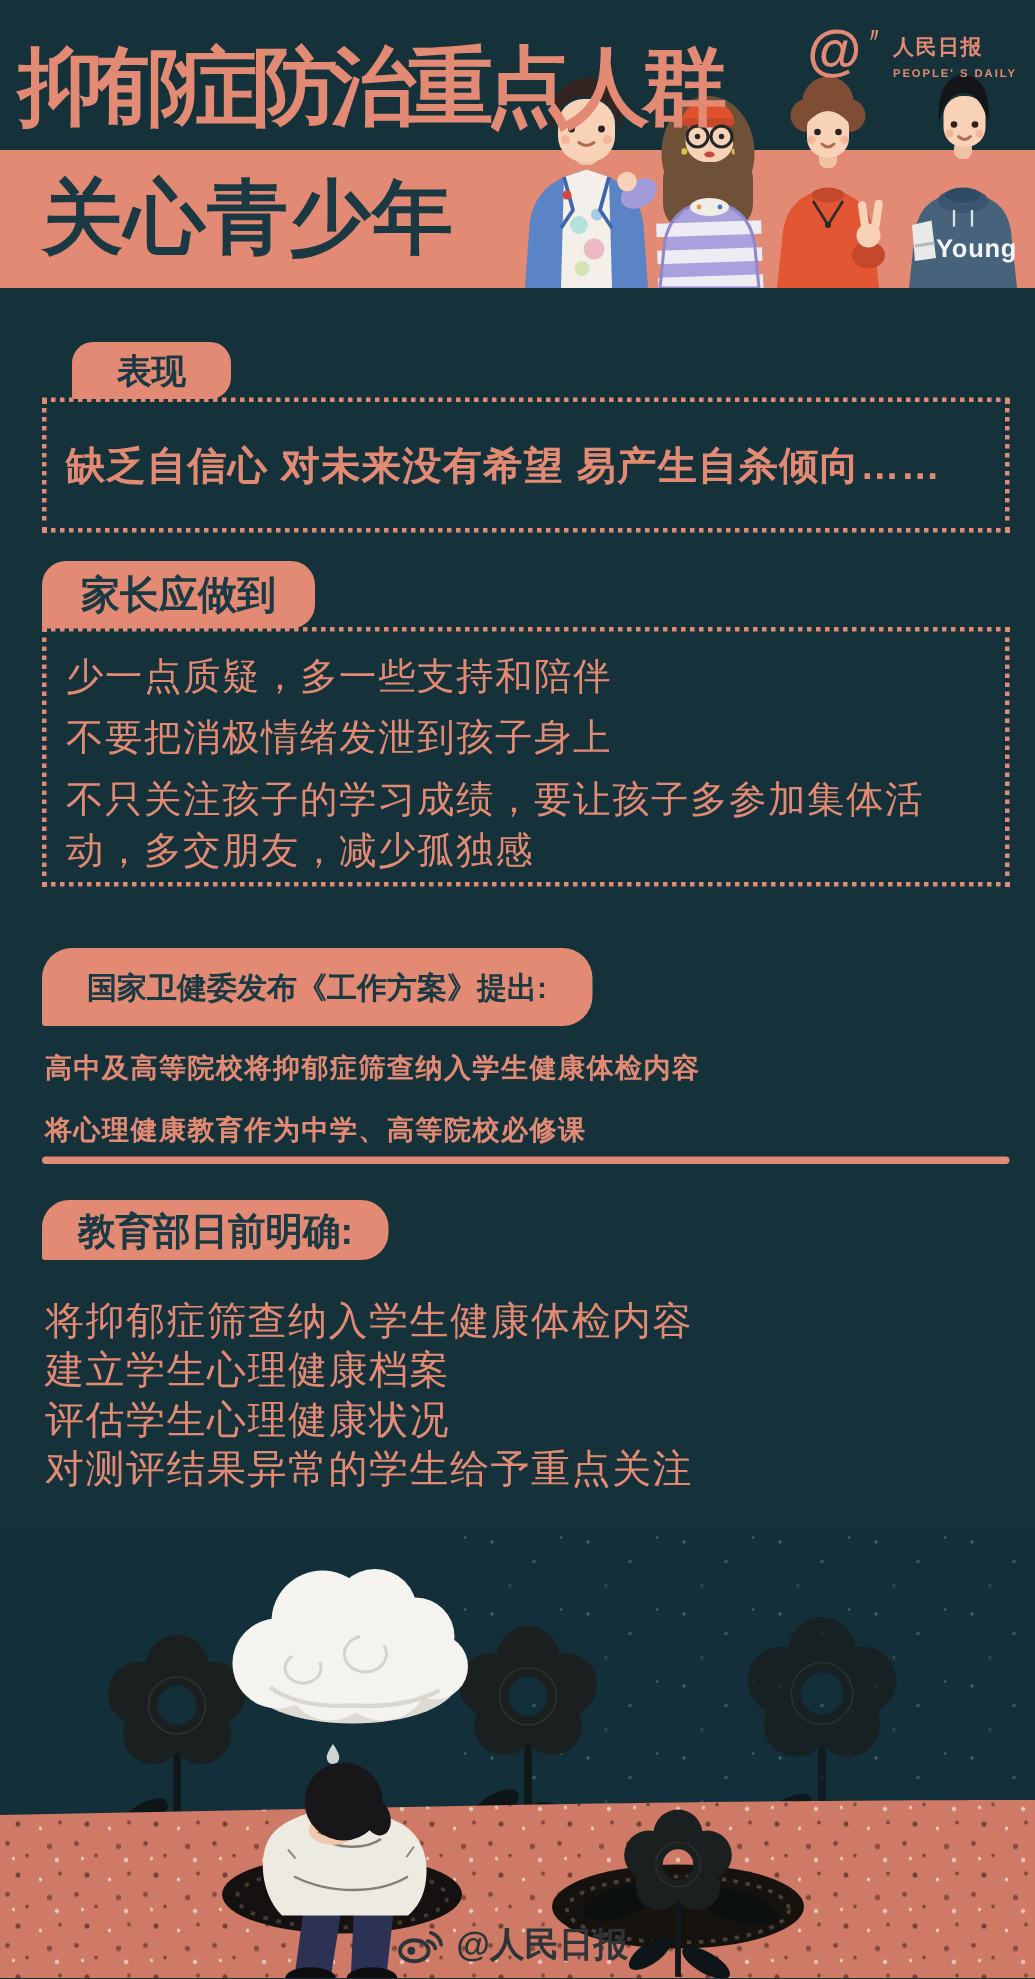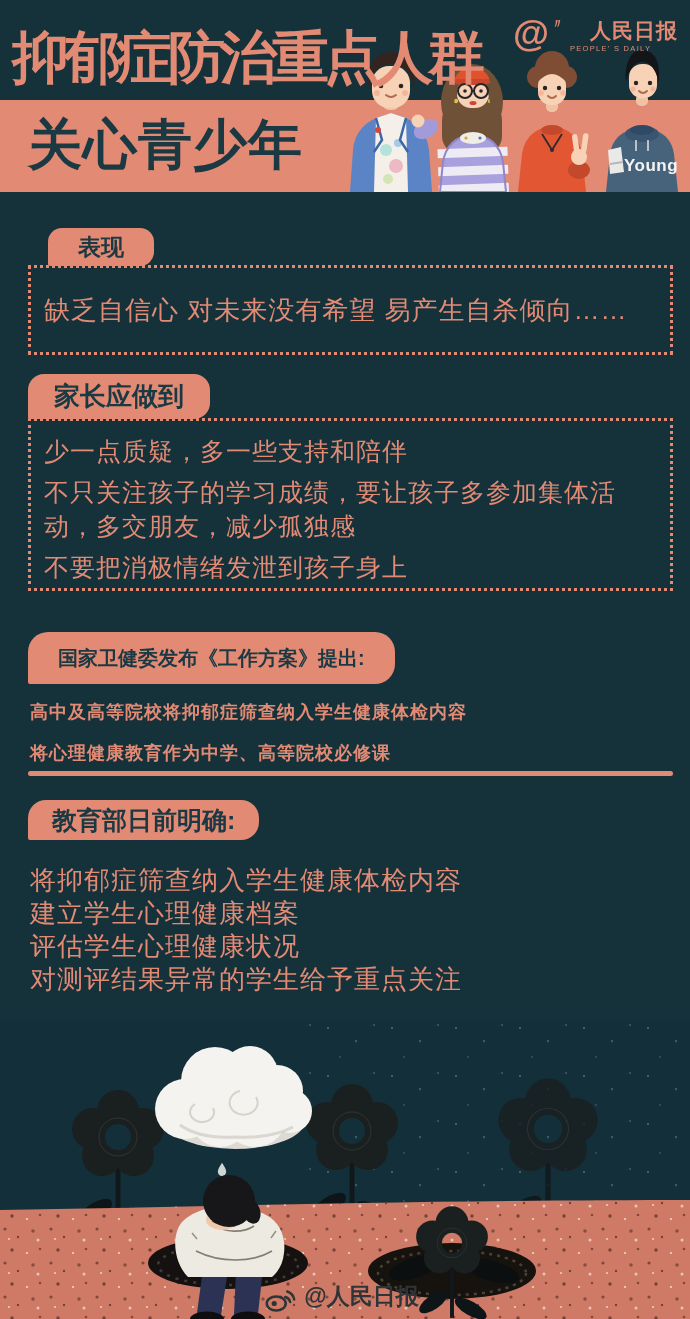--- a/index.html
+++ b/index.html
@@ -26,54 +26,54 @@
     position:absolute;left:28px;top:109px;z-index:3;
     font-size:54px;font-weight:900;letter-spacing:1px;color:var(--darktext);white-space:nowrap;
   }
   .logo{
     position:absolute;top:17px;right:12px;z-index:4;color:var(--salmon);
     display:flex;align-items:flex-start;gap:5px;
   }
   .logo .at{font-size:37px;font-weight:800;line-height:34px;}
   .logo .ticks{font-size:13px;font-weight:900;letter-spacing:1px;margin-left:-3px;margin-top:-2px;}
   .logo-col{display:flex;flex-direction:column;margin-top:3px;}
-  .logo-name{font-size:21px;font-weight:900;letter-spacing:1px;line-height:22px;margin-left:20px;}
-  .logo-sub{font-size:7.5px;font-weight:400;letter-spacing:1.3px;margin-top:2px;}
+  .logo-name{font-size:14px;font-weight:900;letter-spacing:1px;line-height:22px;}
+  .logo-sub{font-size:7.5px;font-weight:700;letter-spacing:1.3px;margin-top:2px;}
   .people{position:absolute;top:50px;right:0;width:400px;height:142px;z-index:2;}
   
   .label{
     position:absolute;left:28px;background:var(--salmon);color:var(--darktext);
     font-weight:900;display:flex;align-items:center;white-space:nowrap;z-index:2;
   }
   .lab-1{top:228px;height:38px;padding:0 30px;font-size:23px;border-radius:14px 14px 14px 2px;margin-left:20px;}
   .lab-2{top:374px;height:45px;padding:2px 26px;font-size:26px;border-radius:16px 16px 16px 2px;}
   .lab-3{top:632px;height:52px;padding:0 30px;font-size:20px;border-radius:20px 20px 20px 2px;}
   .lab-4{top:800px;height:40px;padding:0 24px;font-size:25px;border-radius:18px 18px 18px 2px;}
   
   .dotted{
     position:absolute;left:28px;width:645px;border:3px dotted var(--salmon);
     color:var(--salmon);z-index:1;
   }
   .box-1{top:265px;height:90px;display:flex;align-items:center;padding:0 13px;
-         font-size:26px;font-weight:400;letter-spacing:1px;text-align:right;}
+         font-size:26px;font-weight:700;letter-spacing:1px;text-align:right;}
   .box-2{top:418px;height:173px;padding:13px 13px 0;font-size:25px;font-weight:400;}
   .box-2 p{line-height:34px;margin-bottom:7px;letter-spacing:1px;}
   
   .s3-lines{position:absolute;left:30px;top:692px;z-index:1;
     font-size:18px;font-weight:800;color:var(--salmon);line-height:41px;letter-spacing:1px;}
   .divider{position:absolute;left:28px;top:771px;width:645px;height:5px;
     background:var(--salmon);border-radius:3px;}
   
   .s4-lines{position:absolute;left:30px;top:864px;z-index:1;
     font-size:26px;font-weight:400;color:var(--salmon);line-height:33px;letter-spacing:1px;}
   
   .illu{position:absolute;left:0;top:1019px;width:690px;height:300px;}
   .credit{
     position:absolute;top:1281px;left:50%;transform:translateX(-52%);z-index:5;
-    display:flex;align-items:flex-end;gap:7px;color:#2e3437;
+    display:flex;align-items:center;gap:7px;color:#2e3437;
     font-size:23px;font-weight:700;white-space:nowrap;
   }
 </style>
 </head>
 <body>
 
 <div class="page">
 
   <div class="main-title">抑郁症防治重点人群</div>
 
@@ -186,22 +186,22 @@
   </svg>
 
   <div class="label lab-1">表现</div>
   <div class="dotted box-1">
     <span>缺乏自信心 对未来没有希望 易产生自杀倾向……</span>
   </div>
 
   <div class="label lab-2">家长应做到</div>
   <div class="dotted box-2">
     <p>少一点质疑，多一些支持和陪伴</p>
+    <p>不要把消极情绪发泄到孩子身上</p>
     <p>不只关注孩子的学习成绩，要让孩子多参加集体活动，多交朋友，减少孤独感</p>
-    <p>不要把消极情绪发泄到孩子身上</p>
   </div>
 
   <div class="label lab-3">国家卫健委发布《工作方案》提出:</div>
   <div class="s3-lines">
     <div>高中及高等院校将抑郁症筛查纳入学生健康体检内容</div>
     <div>将心理健康教育作为中学、高等院校必修课</div>
   </div>
   <div class="divider"></div>
 
   <div class="label lab-4">教育部日前明确:</div>

